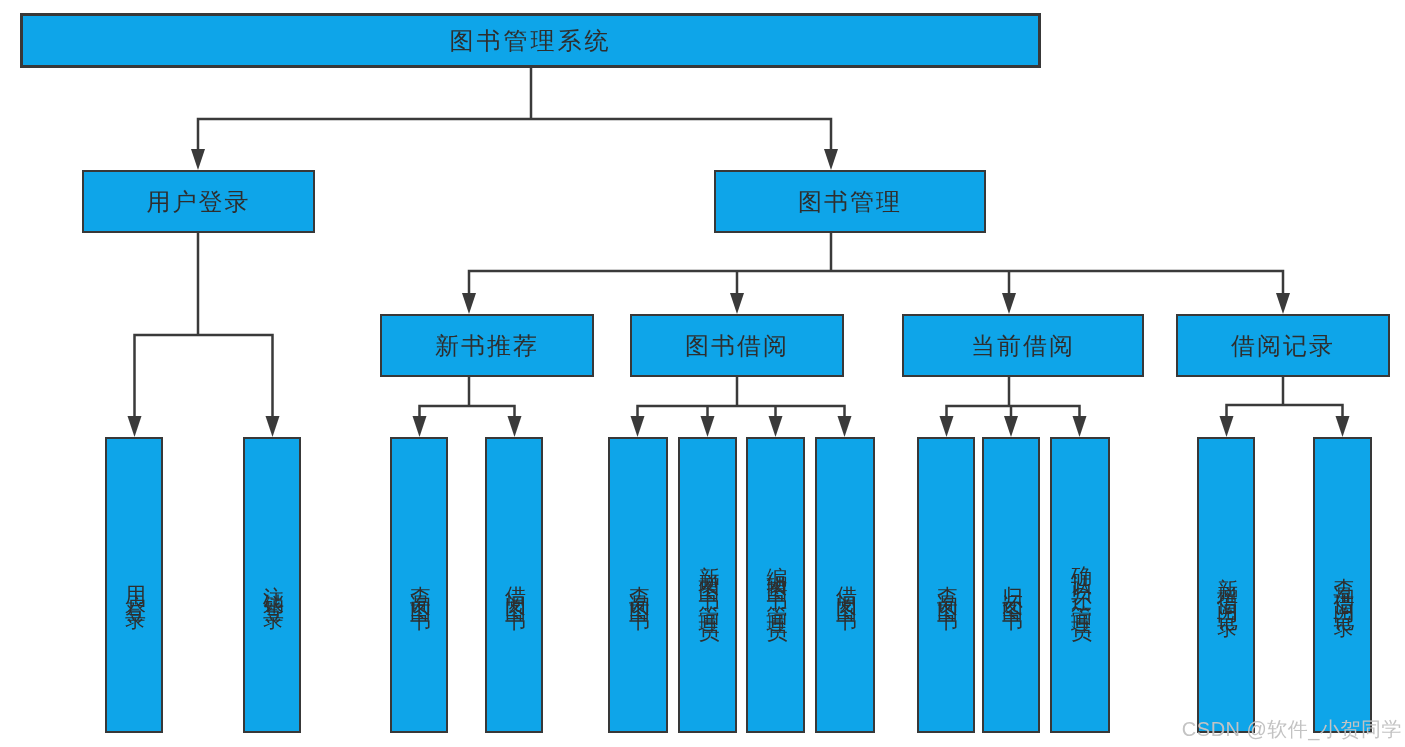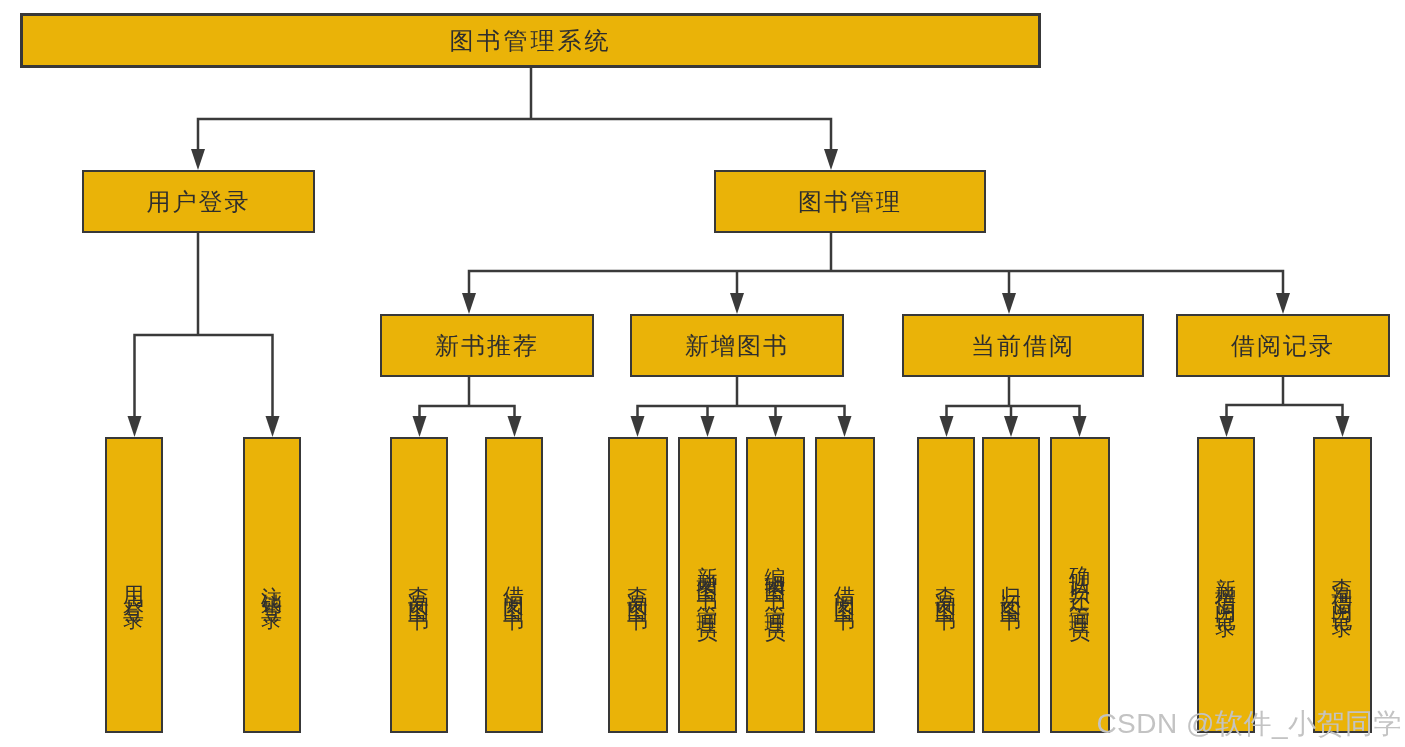--- a/index.html
+++ b/index.html
@@ -6,35 +6,36 @@
   #canvas{
     position:relative;
     width:1405px;height:747px;
     background:#ffffff;
     font-family:"Liberation Sans","DejaVu Sans",sans-serif;
     overflow:hidden;
   }
   #connectors{position:absolute;left:0;top:0;width:1405px;height:747px;}
   .node{
     position:absolute;box-sizing:border-box;
-    border:2.5px solid #383838;background:#eab308;
+    border:2.5px solid #383838;background:#0ea5e9;
     display:flex;align-items:center;justify-content:center;
     color:#2e2e2e;
+    font-family:Liberation Mono, monospace;
   }
   .node-title{left:20px;top:13px;width:1021px;height:55px;border-width:3px;font-size:24px;letter-spacing:3px;}
   .node-h{height:63px;font-size:24px;letter-spacing:2px;}
   .leaf{width:58px;top:437px;height:296px;}
   .vtext{
     writing-mode:vertical-rl;text-orientation:mixed;
     font-size:21px;letter-spacing:8px;line-height:1;
     white-space:nowrap;
   }
   #watermark{
     position:absolute;right:3px;bottom:4px;
-    font-size:28px;color:#c3c3c3;letter-spacing:0.5px;
+    font-size:20px;color:#c3c3c3;letter-spacing:0.5px;
     white-space:nowrap;z-index:10;
   }
   .stroke{fill:none;stroke:#3a3a3a;stroke-width:2.5;stroke-linejoin:miter;}
   .arrow{fill:#3a3a3a;stroke:none;}
 </style>
 </head>
 <body>
 
 <div id="canvas">
 
@@ -99,21 +100,21 @@
       <polygon class="arrow" points="1335.5,416 1349.5,416 1342.5,437"></polygon>
     </g>
   </svg>
 
   <div class="node node-title">图书管理系统</div>
 
   <div class="node node-h" style="left:82px;top:170px;width:233px;">用户登录</div>
   <div class="node node-h" style="left:714px;top:170px;width:272px;">图书管理</div>
 
   <div class="node node-h" style="left:380px;top:314px;width:214px;">新书推荐</div>
-  <div class="node node-h" style="left:630px;top:314px;width:214px;">新增图书</div>
+  <div class="node node-h" style="left:630px;top:314px;width:214px;">图书借阅</div>
   <div class="node node-h" style="left:902px;top:314px;width:242px;">当前借阅</div>
   <div class="node node-h" style="left:1176px;top:314px;width:214px;">借阅记录</div>
 
   <div class="node leaf" style="left:105px;">
     <span class="vtext">用户登录</span>
   </div>
   <div class="node leaf" style="left:243px;">
     <span class="vtext">注销登录</span>
   </div>
 

